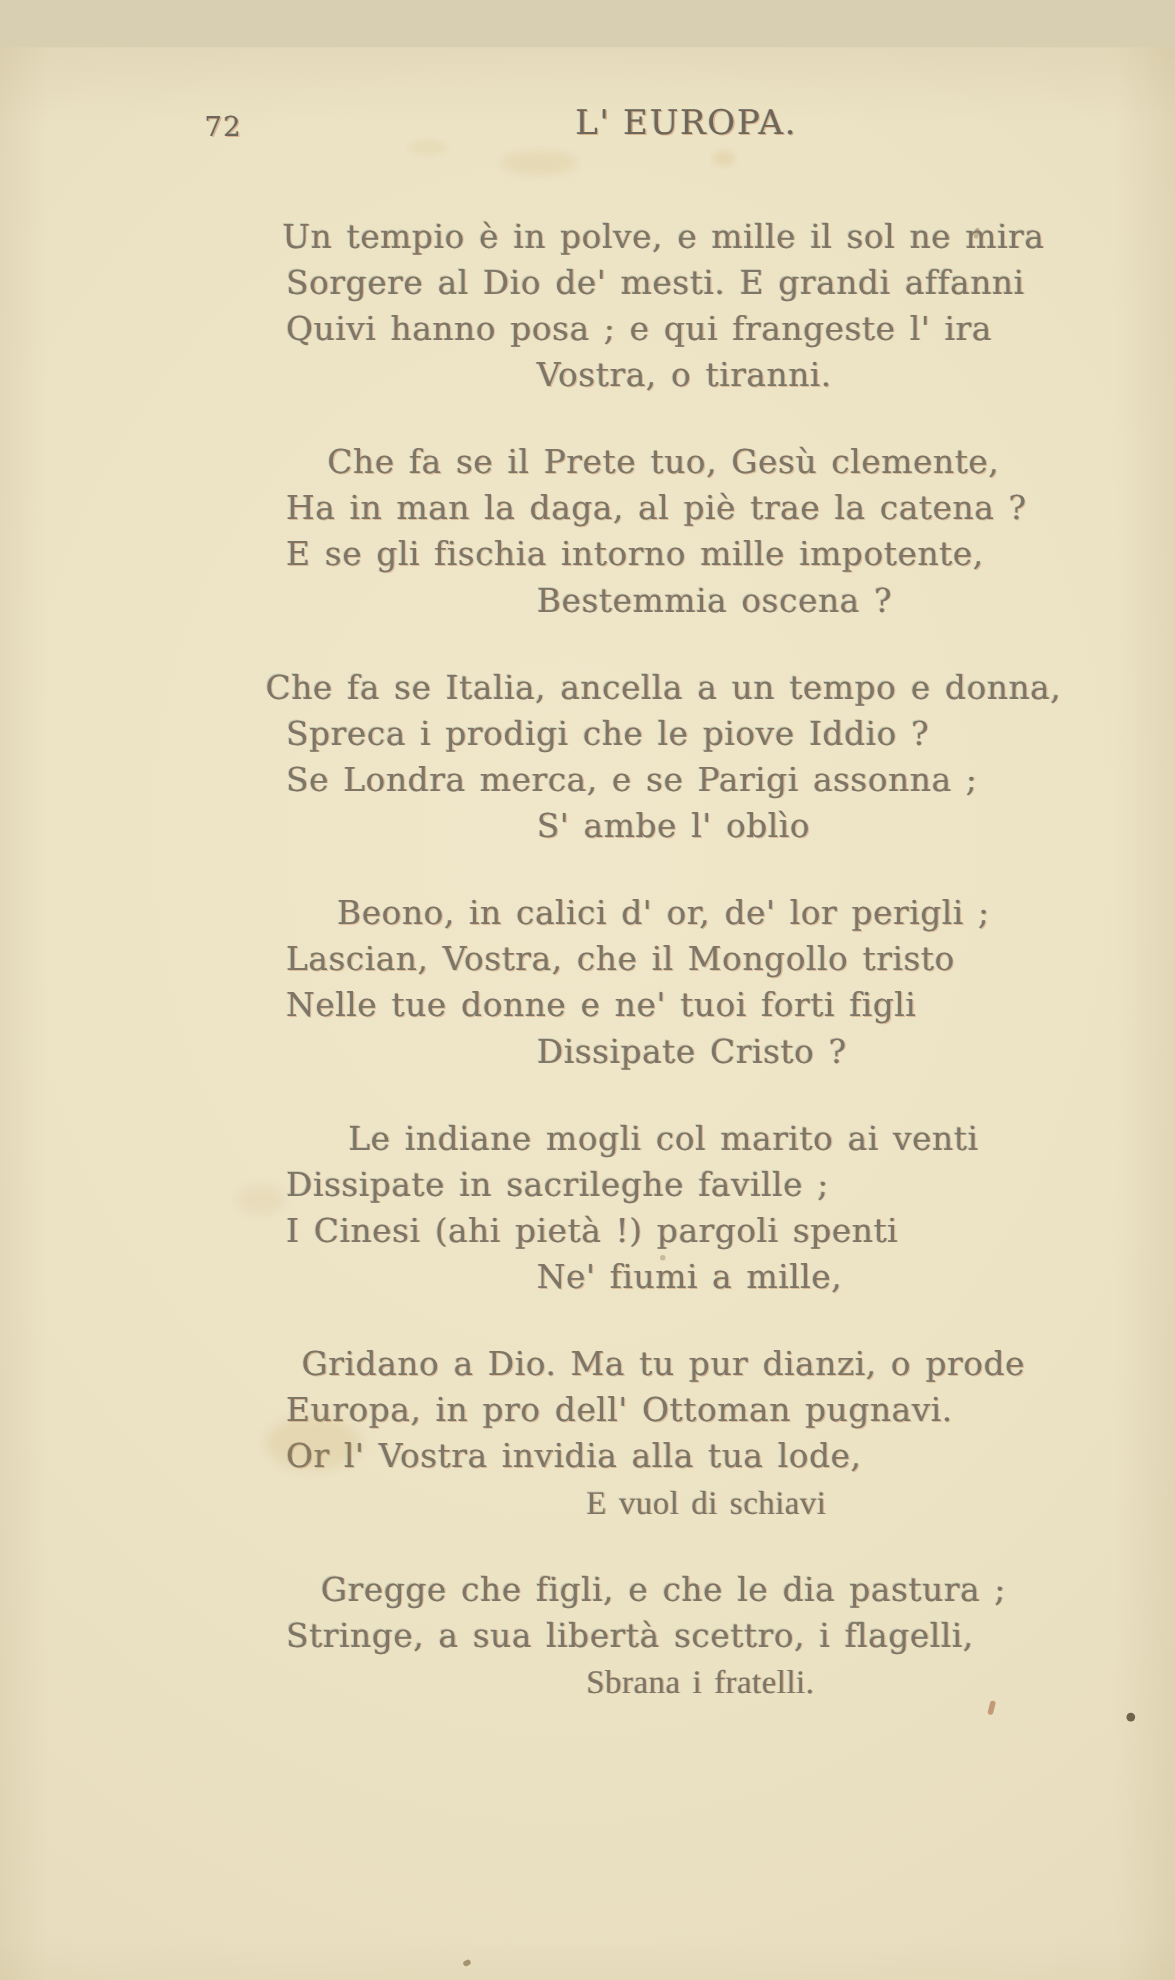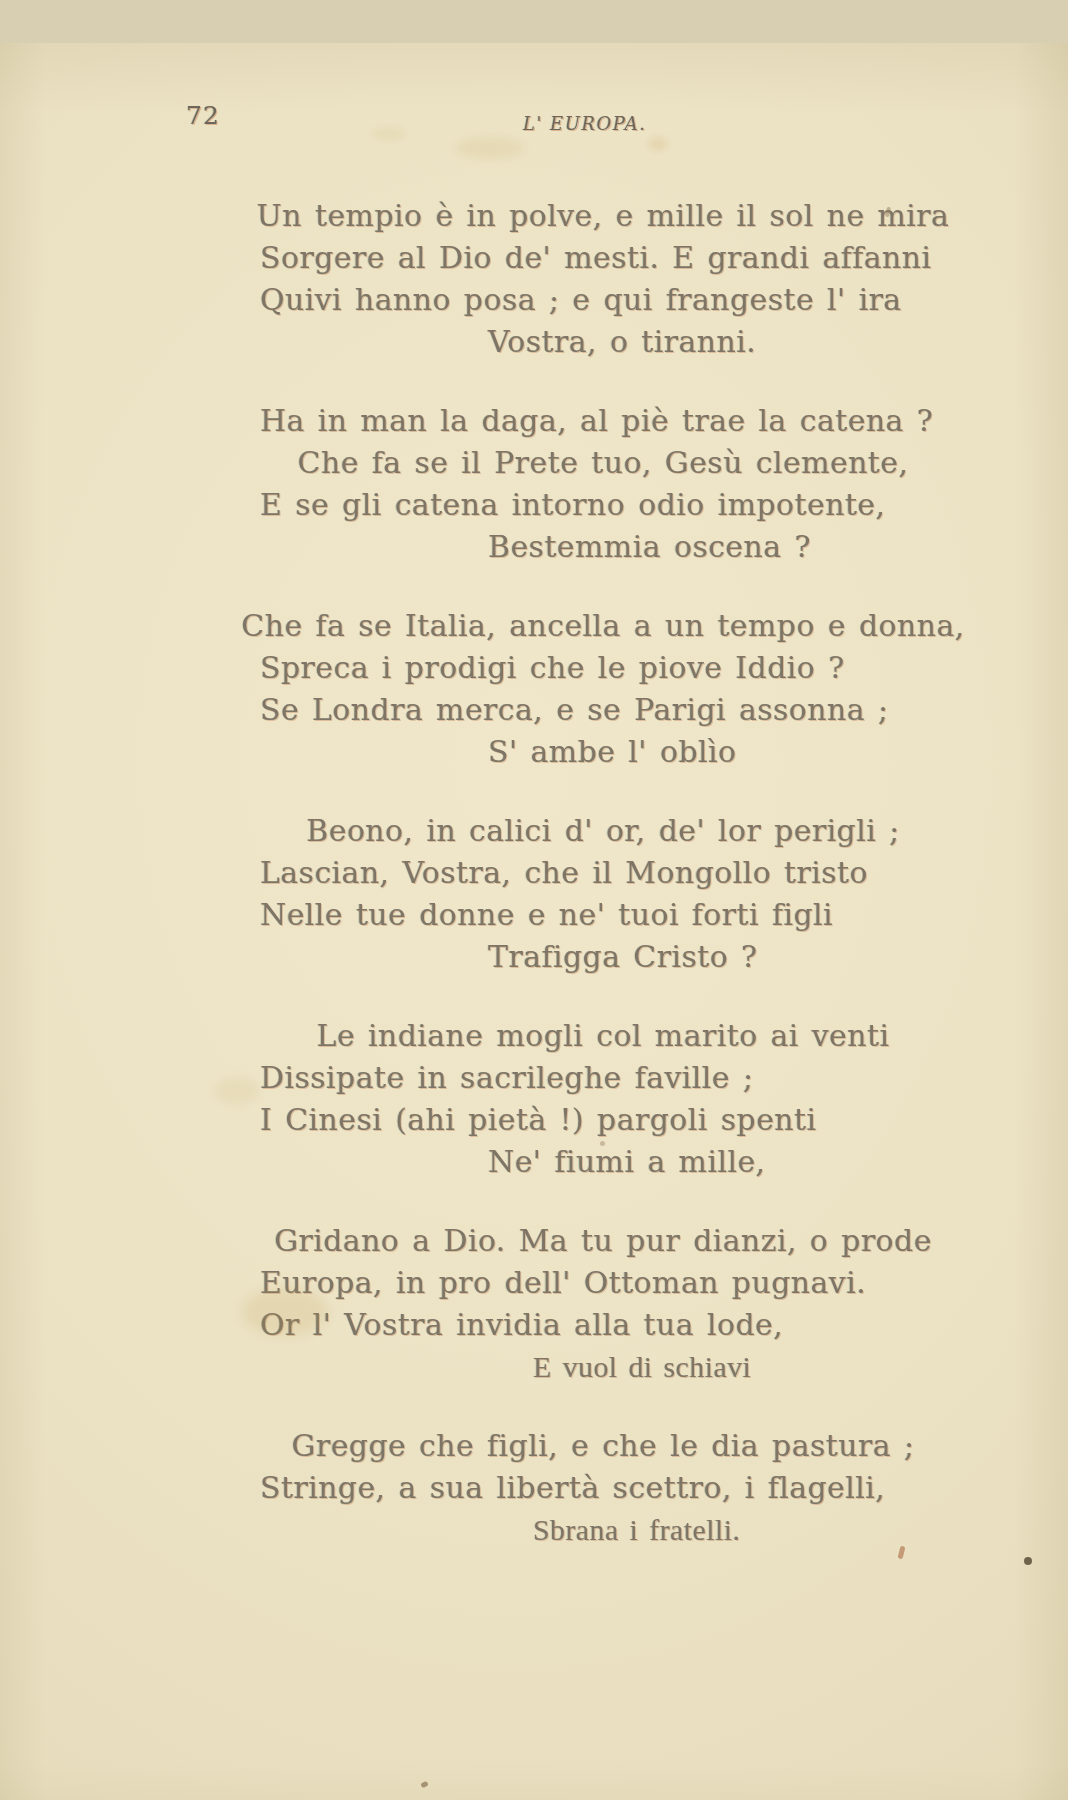--- a/index.html
+++ b/index.html
@@ -35,29 +35,28 @@
     font-size: 25px;
     letter-spacing: 1px;
     color: #6e665a;
     text-shadow:
       1.2px 0.5px 0 rgba(180, 92, 40, 0.35),
       -0.8px -0.3px 0 rgba(80, 125, 120, 0.28);
   }
   .running-title {
     position: absolute;
     left: 523px;
-    top: 70px;
-    font-size: 18px;
+    top: 51px;
+    font-size: 31px;
     letter-spacing: 1.5px;
     color: #6e665a;
     white-space: nowrap;
     text-shadow:
       1.2px 0.5px 0 rgba(180, 92, 40, 0.35),
       -0.8px -0.3px 0 rgba(80, 125, 120, 0.28);
-    font-style: italic;
   }
   .poem {
     position: absolute;
     left: 223px;
     top: 152px;
     width: 760px;
   }
   .stanza { margin: 0 0 37px 0; }
   .line {
     font-size: 30px;
@@ -98,36 +97,36 @@
   <div class="running-title">L' EUROPA.</div>
 
   <div class="poem ink">
       <div class="stanza">
         <div class="line indent-0">Un tempio è in polve, e mille il sol ne mira</div>
         <div class="line indent-1">Sorgere al Dio de' mesti. E grandi affanni</div>
         <div class="line indent-1">Quivi hanno posa ; e qui frangeste l' ira</div>
         <div class="line indent-2">Vostra, o tiranni.</div>
       </div>
       <div class="stanza">
+        <div class="line indent-0">Che fa se il Prete tuo, Gesù clemente,</div>
         <div class="line indent-1">Ha in man la daga, al piè trae la catena ?</div>
-        <div class="line indent-0">Che fa se il Prete tuo, Gesù clemente,</div>
-        <div class="line indent-1">E se gli catena intorno odio impotente,</div>
+        <div class="line indent-1">E se gli fischia intorno mille impotente,</div>
         <div class="line indent-2">Bestemmia oscena ?</div>
       </div>
       <div class="stanza">
         <div class="line indent-0">Che fa se Italia, ancella a un tempo e donna,</div>
         <div class="line indent-1">Spreca i prodigi che le piove Iddio ?</div>
         <div class="line indent-1">Se Londra merca, e se Parigi assonna ;</div>
         <div class="line indent-2">S' ambe l' oblìo</div>
       </div>
       <div class="stanza">
         <div class="line indent-0">Beono, in calici d' or, de' lor perigli ;</div>
         <div class="line indent-1">Lascian, Vostra, che il Mongollo tristo</div>
         <div class="line indent-1">Nelle tue donne e ne' tuoi forti figli</div>
-        <div class="line indent-2">Trafigga Cristo ?</div>
+        <div class="line indent-2">Dissipate Cristo ?</div>
       </div>
       <div class="stanza">
         <div class="line indent-0">Le indiane mogli col marito ai venti</div>
         <div class="line indent-1">Dissipate in sacrileghe faville ;</div>
         <div class="line indent-1">I Cinesi (ahi pietà !) pargoli spenti</div>
         <div class="line indent-2">Ne' fiumi a mille,</div>
       </div>
       <div class="stanza">
         <div class="line indent-0">Gridano a Dio. Ma tu pur dianzi, o prode</div>
         <div class="line indent-1">Europa, in pro dell' Ottoman pugnavi.</div>

